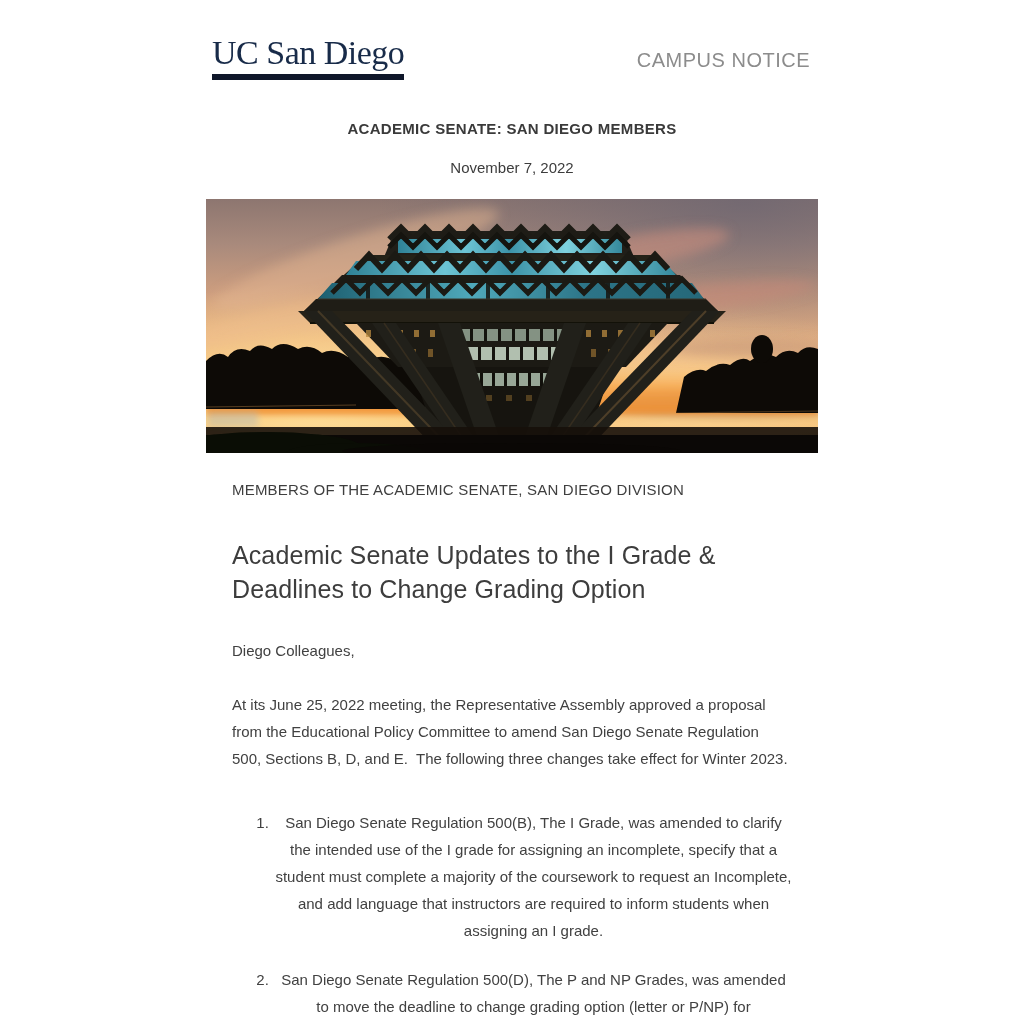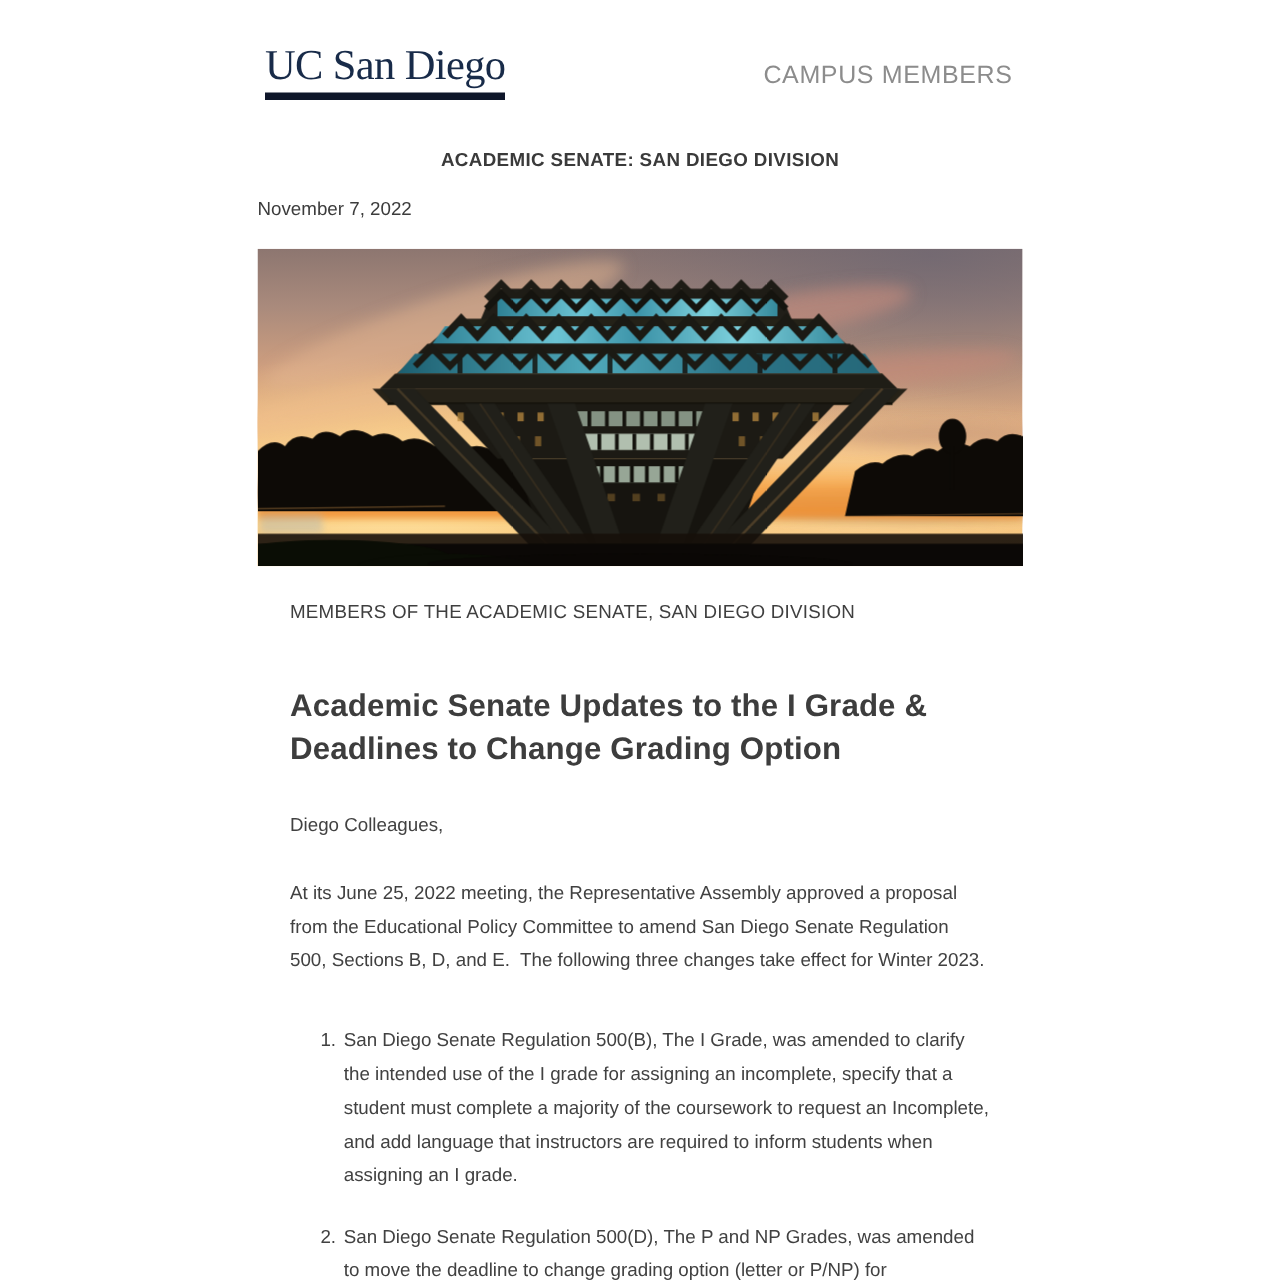--- a/index.html
+++ b/index.html
@@ -20,52 +20,53 @@
   }
   .notice-label{
     font-size:20px;color:#8C8C8C;letter-spacing:0.5px;line-height:24px;
     padding-bottom:8px;font-weight:400;
   }
   .masthead-title{
     margin-top:40px;text-align:center;font-size:15px;font-weight:700;
     color:#3a3a3a;letter-spacing:0.3px;
   }
   .masthead-date{
-    margin-top:22px;font-size:15px;color:#3c3c3c;
+    margin-top:22px;text-align:center;font-size:15px;color:#3c3c3c;
   }
   .hero{margin-top:23px;width:612px;height:254px;display:block;}
   .hero svg{display:block;}
   .content{padding:0 26px;}
   .audience{margin:28px 0 0;font-size:15px;color:#3f3f3f;letter-spacing:0.2px;}
   .headline{
-    margin:50px 0 0;font-size:25px;font-weight:700;color:#3d3d3d;
+    margin:40px 0 0;font-size:25px;font-weight:400;color:#3d3d3d;
     line-height:34px;letter-spacing:0.1px;
   }
   .salutation{margin:31px 0 0;font-size:15px;line-height:27px;color:#414141;}
   .intro{
     margin:27px 0 0;font-size:15px;line-height:27px;color:#414141;
     white-space:pre-wrap;
   }
   ol.reg-list{margin:37px 0 0;padding-left:41px;}
   ol.reg-list li{
     font-size:15px;line-height:27px;color:#414141;margin-bottom:22px;
     padding-left:2px;
+    text-align:center;
   }
 </style>
 </head>
 <body>
 
 <div class="page">
 
   <header class="brand-row">
     <span class="logo">UC San Diego</span>
-    <span class="notice-label">CAMPUS MEMBERS</span>
+    <span class="notice-label">CAMPUS NOTICE</span>
   </header>
 
-  <div class="masthead-title">ACADEMIC SENATE: SAN DIEGO DIVISION</div>
+  <div class="masthead-title">ACADEMIC SENATE: SAN DIEGO MEMBERS</div>
   <div class="masthead-date">November 7, 2022</div>
 
   <div class="hero">
     <svg width="612" height="254" viewBox="0 0 612 254" role="img" aria-label="Geisel Library at sunset">
       <defs>
         <linearGradient id="skyV" x1="0" y1="0" x2="0" y2="1">
           <stop offset="0" stop-color="#8d7670"></stop>
           <stop offset="0.18" stop-color="#a98a7c"></stop>
           <stop offset="0.38" stop-color="#cf9f7f"></stop>
           <stop offset="0.55" stop-color="#e7b183"></stop>

